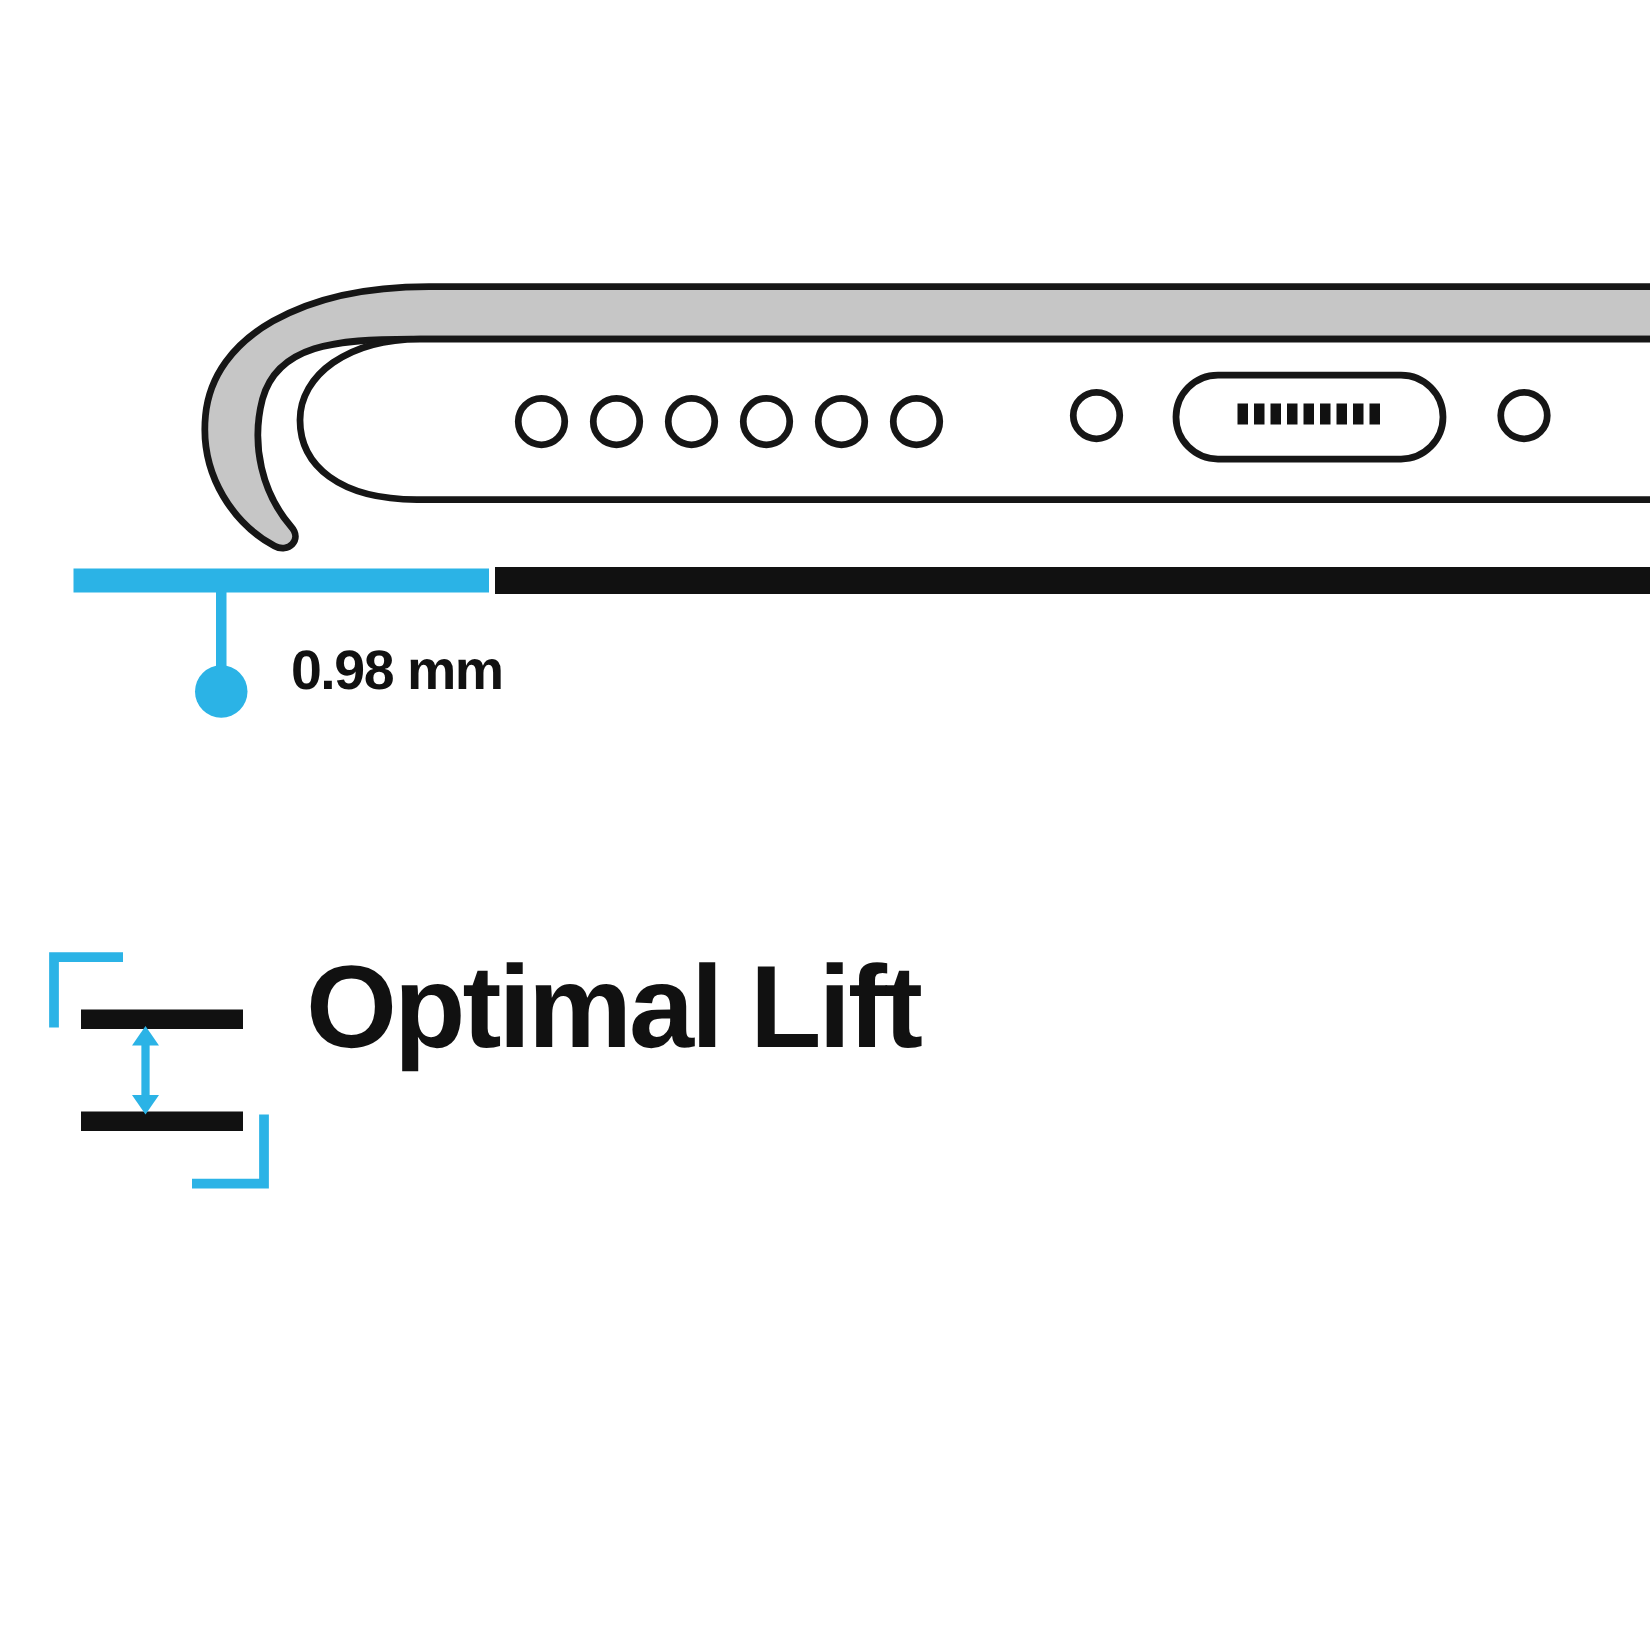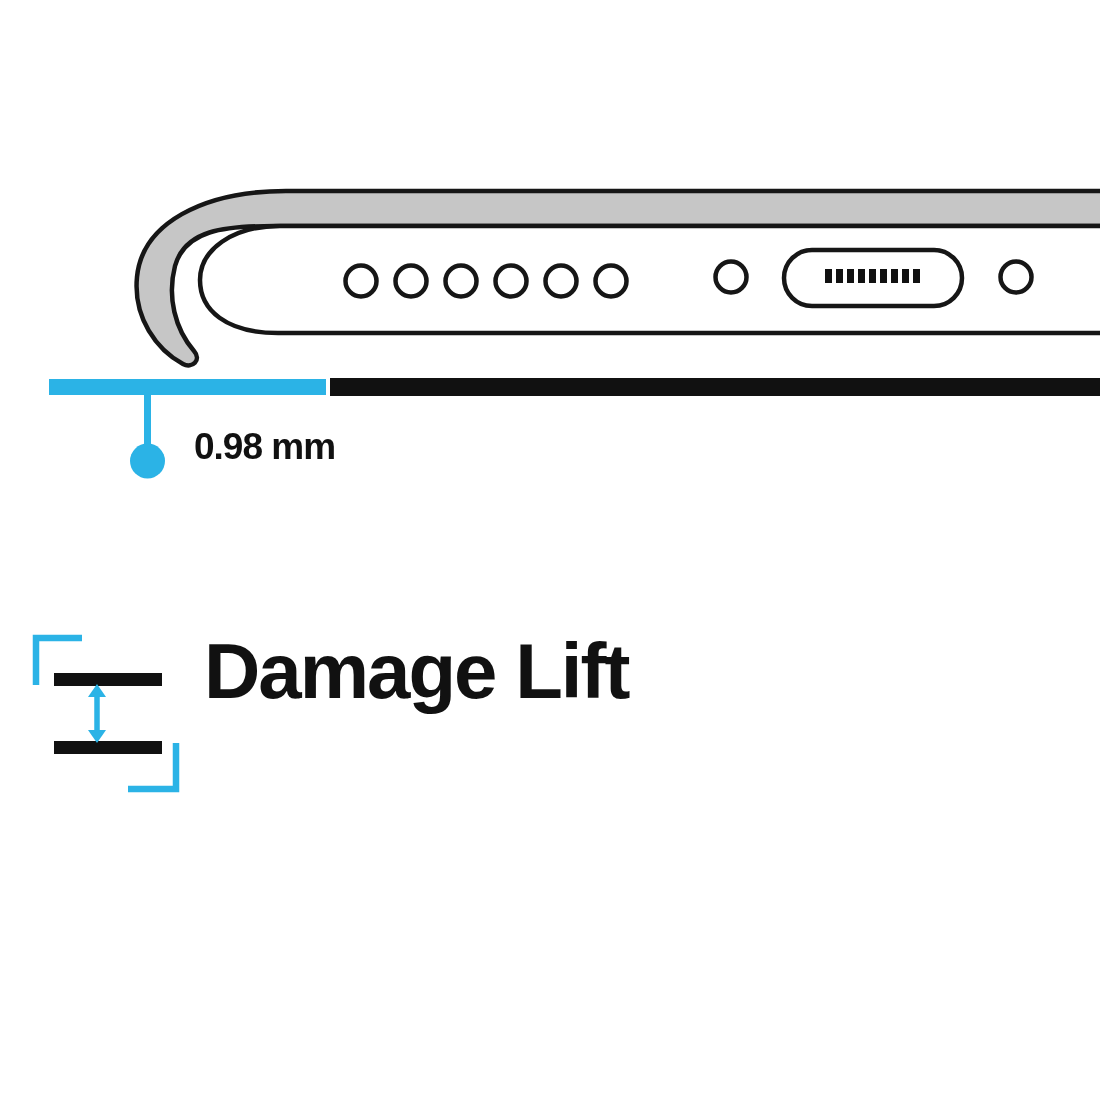--- a/index.html
+++ b/index.html
@@ -106,15 +106,15 @@
       <polyline class="accent-stroke" stroke-width="6.5" points="58,13 12,13 12,60"></polyline>
       <rect class="ink-fill" x="30" y="48" width="108" height="13"></rect>
       <rect class="ink-fill" x="30" y="116" width="108" height="13"></rect>
       <line class="accent-stroke" stroke-width="5.5" x1="73" y1="69" x2="73" y2="108"></line>
       <polygon class="accent-fill" points="73,59 64,72 82,72"></polygon>
       <polygon class="accent-fill" points="73,118 64,105 82,105"></polygon>
       <polyline class="accent-stroke" stroke-width="6.5" points="104,164 152,164 152,118"></polyline>
     </svg>
   </div>
 
-  <h1 class="feature-title">Damage Lift</h1>
+  <h1 class="feature-title">Optimal Lift</h1>
 
 </div>
 
 </body></html>

